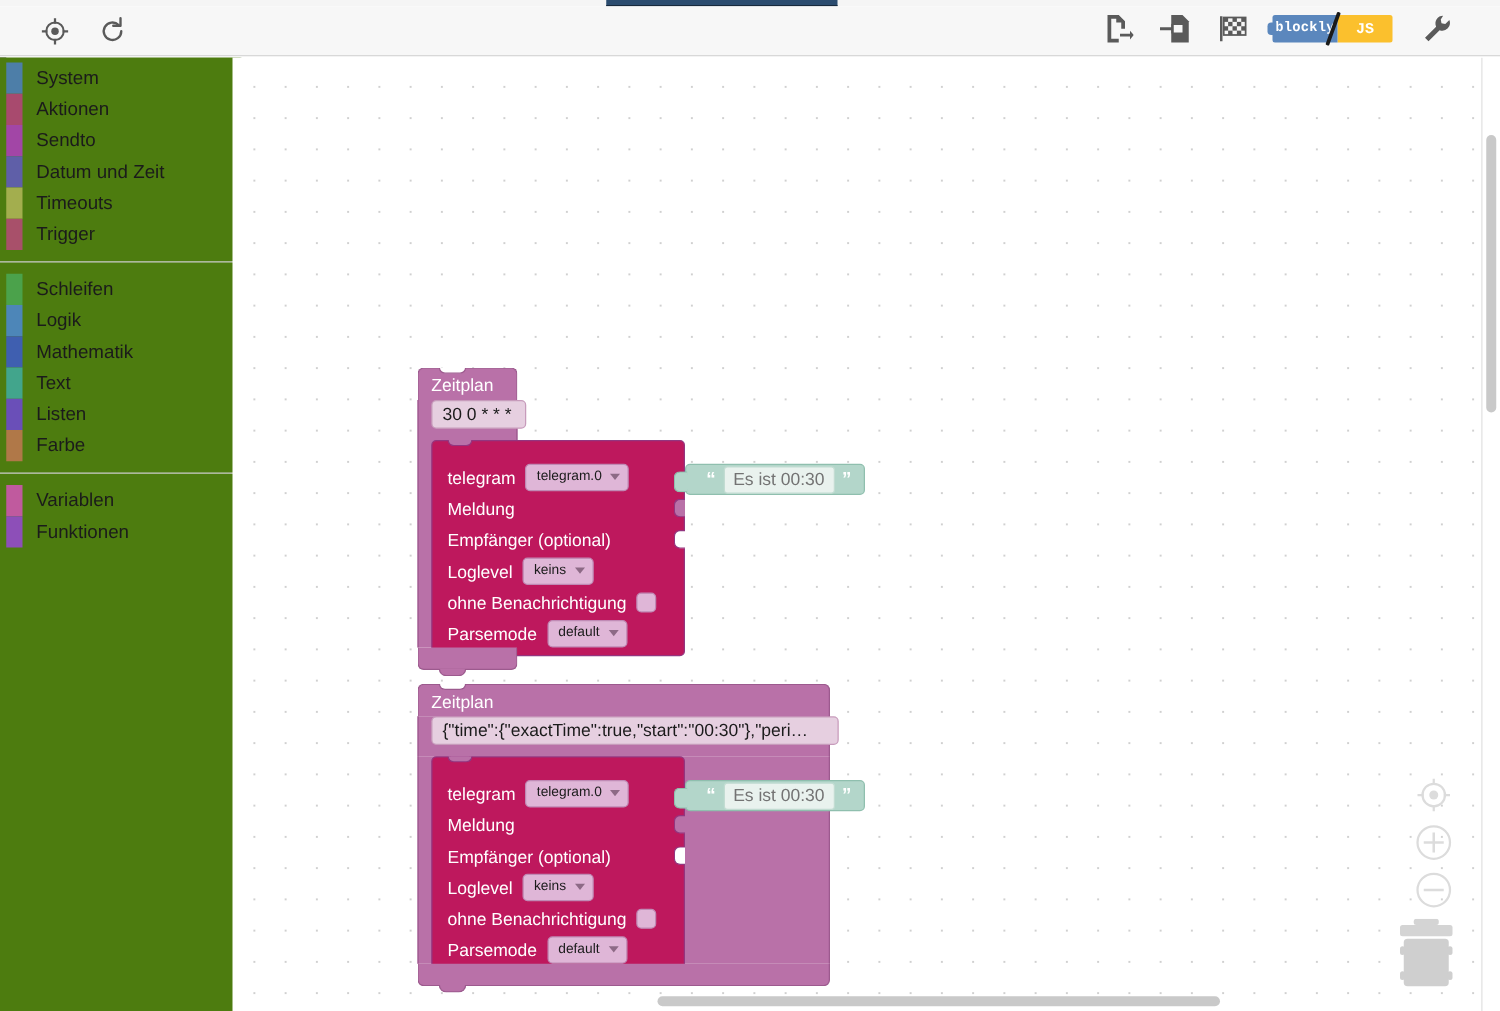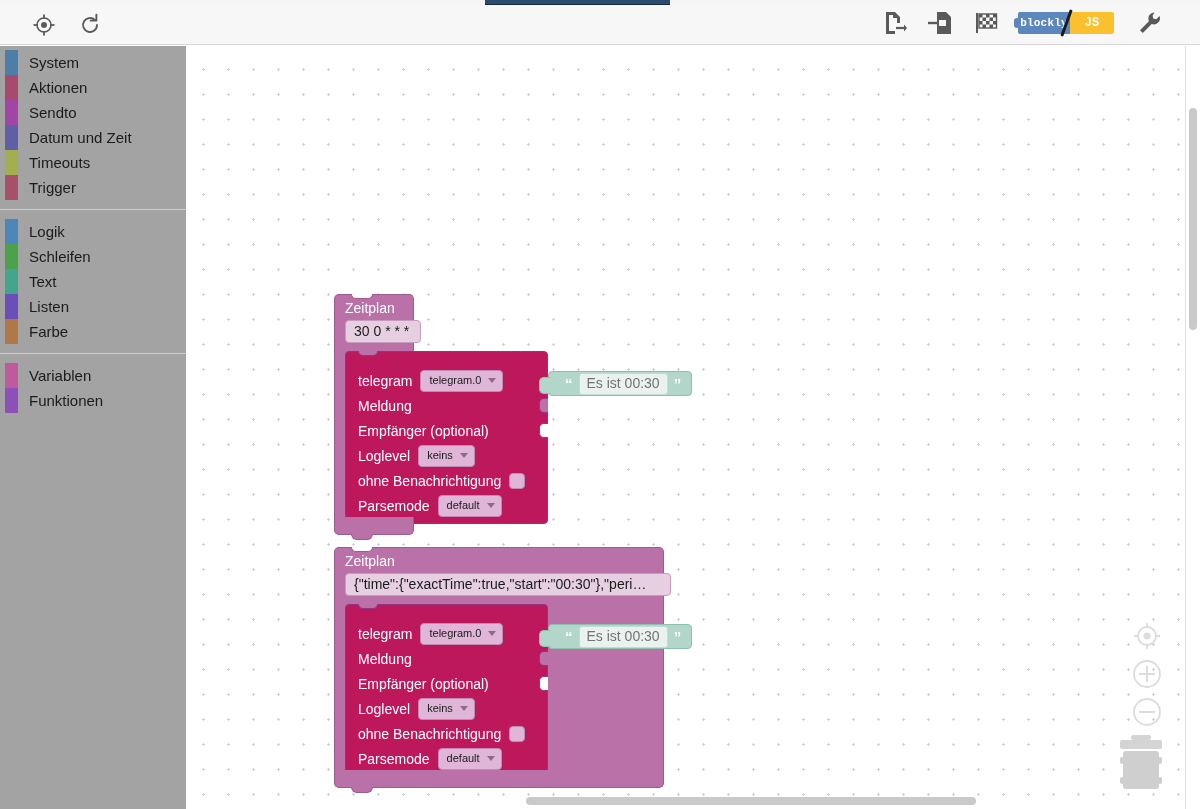--- a/index.html
+++ b/index.html
@@ -60,21 +60,21 @@
   #mode-slash {
     position: absolute; left: 47px; top: -3px;
     width: 3px; height: 28px; background: #1a1a1a;
     transform: rotate(20deg); border-radius: 1px;
   }
 
   
   #sidebar {
     position: absolute; top: 46px; left: 0;
     width: 193px; height: 763px;
-    background: #a3a3a3;
+    background: #4d7c0f;
     border-right: 1px solid #c9c9c9;
   }
   #sidebar-edge {
     position: absolute; top: 46px; left: 0;
     width: 5px; height: 763px;
     background: #4d4d4d;
   }
   .tb-group { padding: 0; }
   .tb-sep { height: 1px; background: #cccccc; margin: 9px 0 9px 0; }
   .tb-item {
@@ -377,26 +377,30 @@
     <div class="tb-item">
       <span class="swatch" style="background:#a8506a"></span>
       <span class="tb-label">Trigger</span>
     </div>
   </div>
 
   <div class="tb-sep"></div>
 
   <div class="tb-group">
     <div class="tb-item">
+      <span class="swatch" style="background:#4ba24b"></span>
+      <span class="tb-label">Schleifen</span>
+    </div>
+    <div class="tb-item">
       <span class="swatch" style="background:#4d86b8"></span>
       <span class="tb-label">Logik</span>
     </div>
     <div class="tb-item">
-      <span class="swatch" style="background:#4ba24b"></span>
-      <span class="tb-label">Schleifen</span>
+      <span class="swatch" style="background:#3f5fb0"></span>
+      <span class="tb-label">Mathematik</span>
     </div>
     <div class="tb-item">
       <span class="swatch" style="background:#42a58c"></span>
       <span class="tb-label">Text</span>
     </div>
     <div class="tb-item">
       <span class="swatch" style="background:#6a4fb8"></span>
       <span class="tb-label">Listen</span>
     </div>
     <div class="tb-item">

